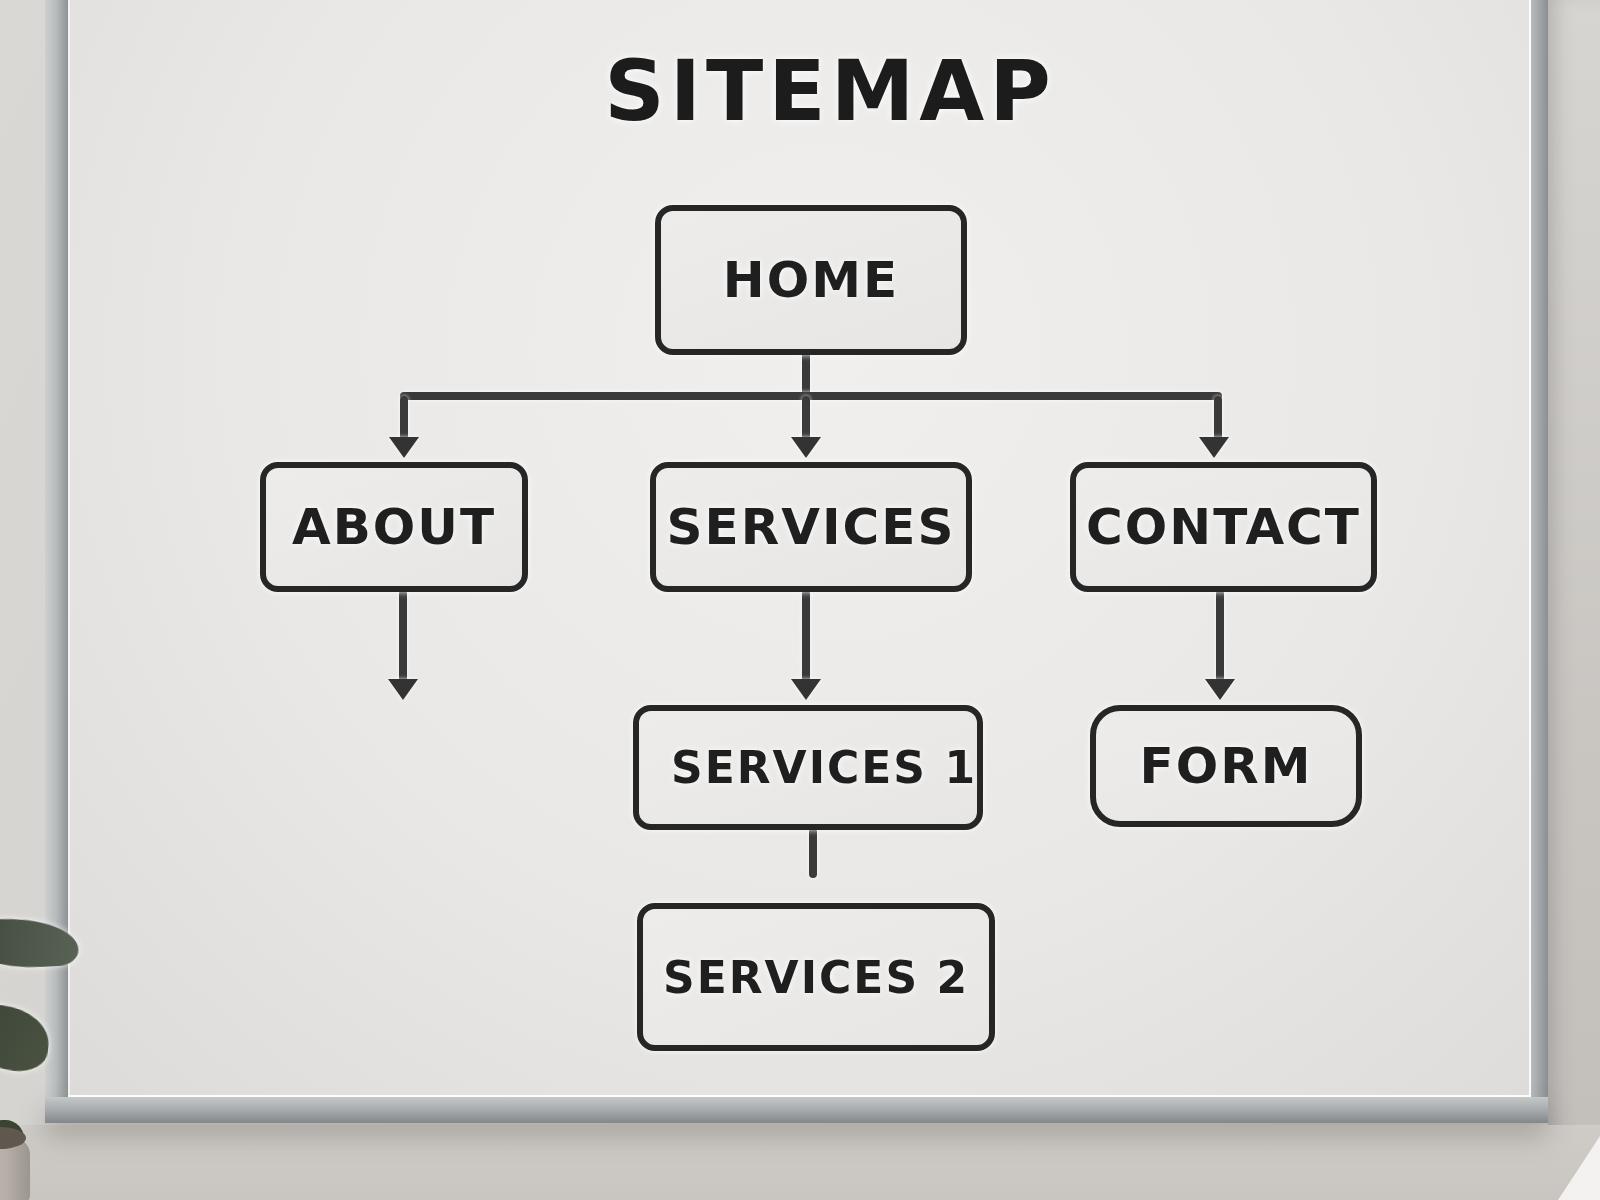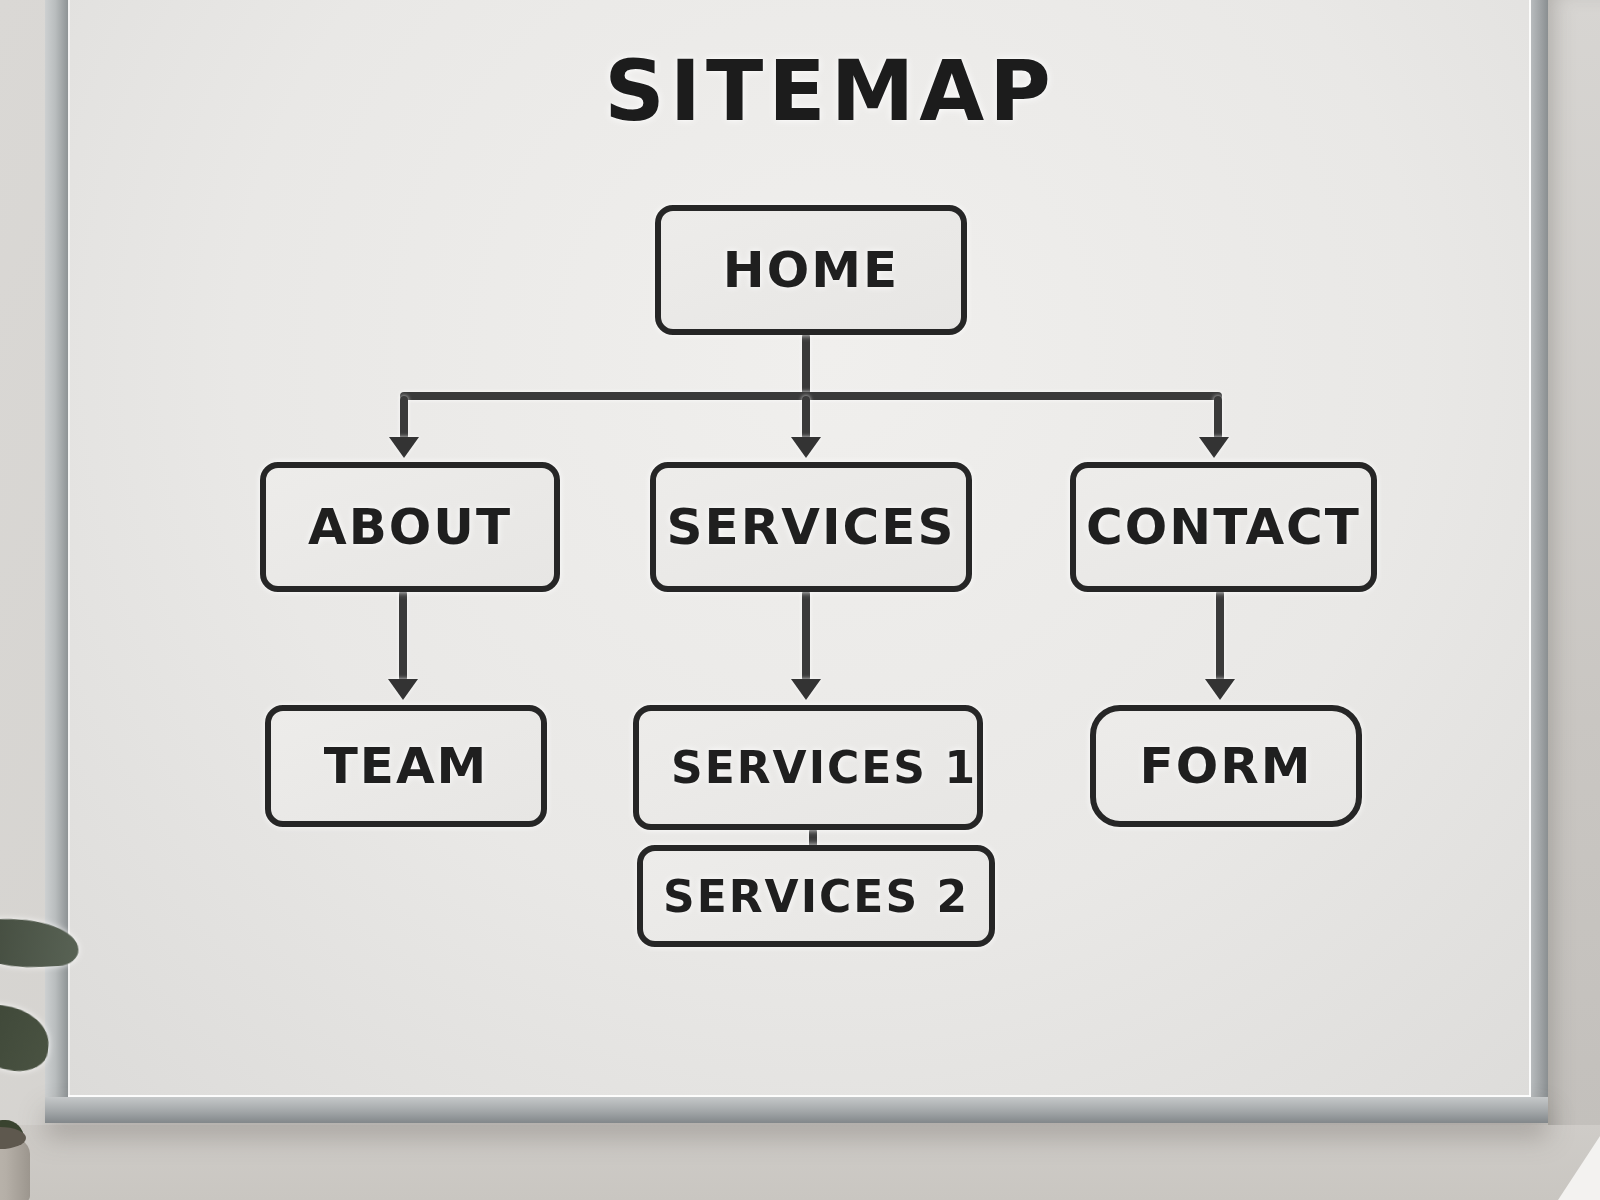--- a/index.html
+++ b/index.html
@@ -127,45 +127,42 @@
 
   <div class="line v" style="left:331px;top:590px;height:92px;"></div>
   <div class="line v" style="left:734px;top:590px;height:92px;"></div>
   <div class="line v" style="left:1148px;top:590px;height:92px;"></div>
   <div class="arrow" style="left:320px;top:679px;"></div>
   <div class="arrow" style="left:723px;top:679px;"></div>
   <div class="arrow" style="left:1137px;top:679px;"></div>
 
   <div class="line v" style="left:741px;top:828px;height:50px;"></div>
 
-  <div class="node" style="left:587px;top:205px;width:312px;height:130px;">
+  <div class="node" style="left:587px;top:205px;width:312px;height:150px;">
     <span class="lbl">HOME</span>
   </div>
 
-  <div class="node" style="left:192px;top:462px;width:300px;height:130px;">
+  <div class="node" style="left:192px;top:462px;width:268px;height:130px;">
     <span class="lbl">ABOUT</span>
   </div>
   <div class="node" style="left:1002px;top:462px;width:307px;height:130px;">
     <span class="lbl">CONTACT</span>
   </div>
   <div class="node" style="left:582px;top:462px;width:322px;height:130px;">
     <span class="lbl">SERVICES</span>
   </div>
 
-  <div class="node" style="left:197px;top:705px;width:282px;height:122px;">
-    <span class="lbl">TEAM</span>
-  </div>
   <div class="node" style="left:565px;top:705px;width:350px;height:125px;justify-content:flex-end;">
     <span class="lbl small">SERVICES 1</span>
   </div>
   <div class="node" style="left:1022px;top:705px;width:272px;height:122px;border-radius:30px;">
     <span class="lbl">FORM</span>
   </div>
 
-  <div class="node" style="left:569px;top:845px;width:358px;height:102px;">
+  <div class="node" style="left:569px;top:903px;width:358px;height:148px;">
     <span class="lbl small">SERVICES 2</span>
   </div>
 </div>
 
 <div class="leaf1"></div>
 <div class="leaf2"></div>
 <div class="foliage"></div>
 <div class="pot"></div>
 <div class="light-wedge"></div>
 

